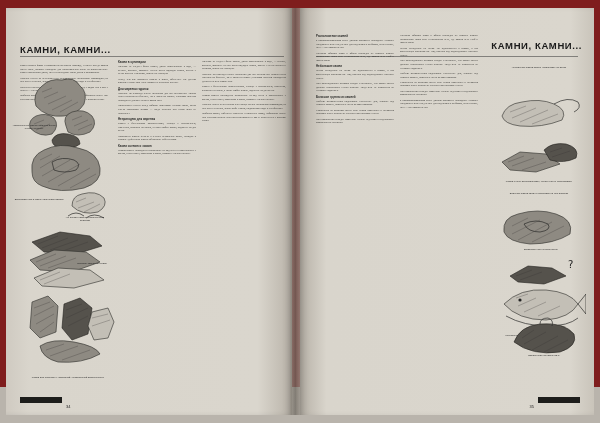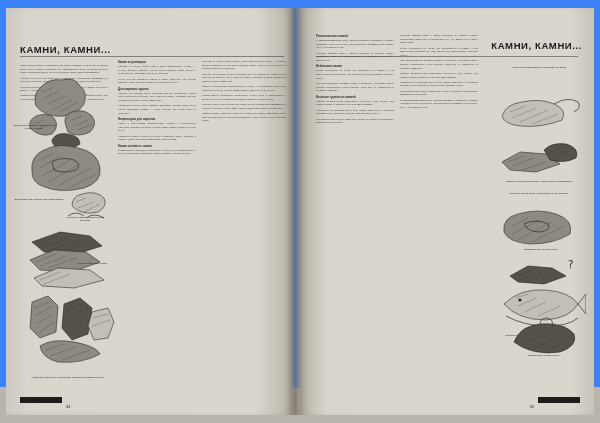--- a/index.html
+++ b/index.html
@@ -5,21 +5,21 @@
   html,body{margin:0;padding:0;}
   body{
     width:600px;height:423px;
     background:#b9b4ac;
     font-family:"Liberation Serif", serif;
     overflow:hidden;
   }
   .spread{
     position:relative;
     width:600px;height:387px;
-    background:#3b82f6;
+    background:#7f1d1d;
   }
   .page{
     position:absolute;
     top:8px;
     height:407px;
     background:#d7d3ca;
     overflow:hidden;
   }
   .page.left{left:6px;width:286px;
     background:linear-gradient(90deg,#cfcac1 0%,#d9d5cc 8%,#dad6cd 88%,#b8b2a8 100%);

